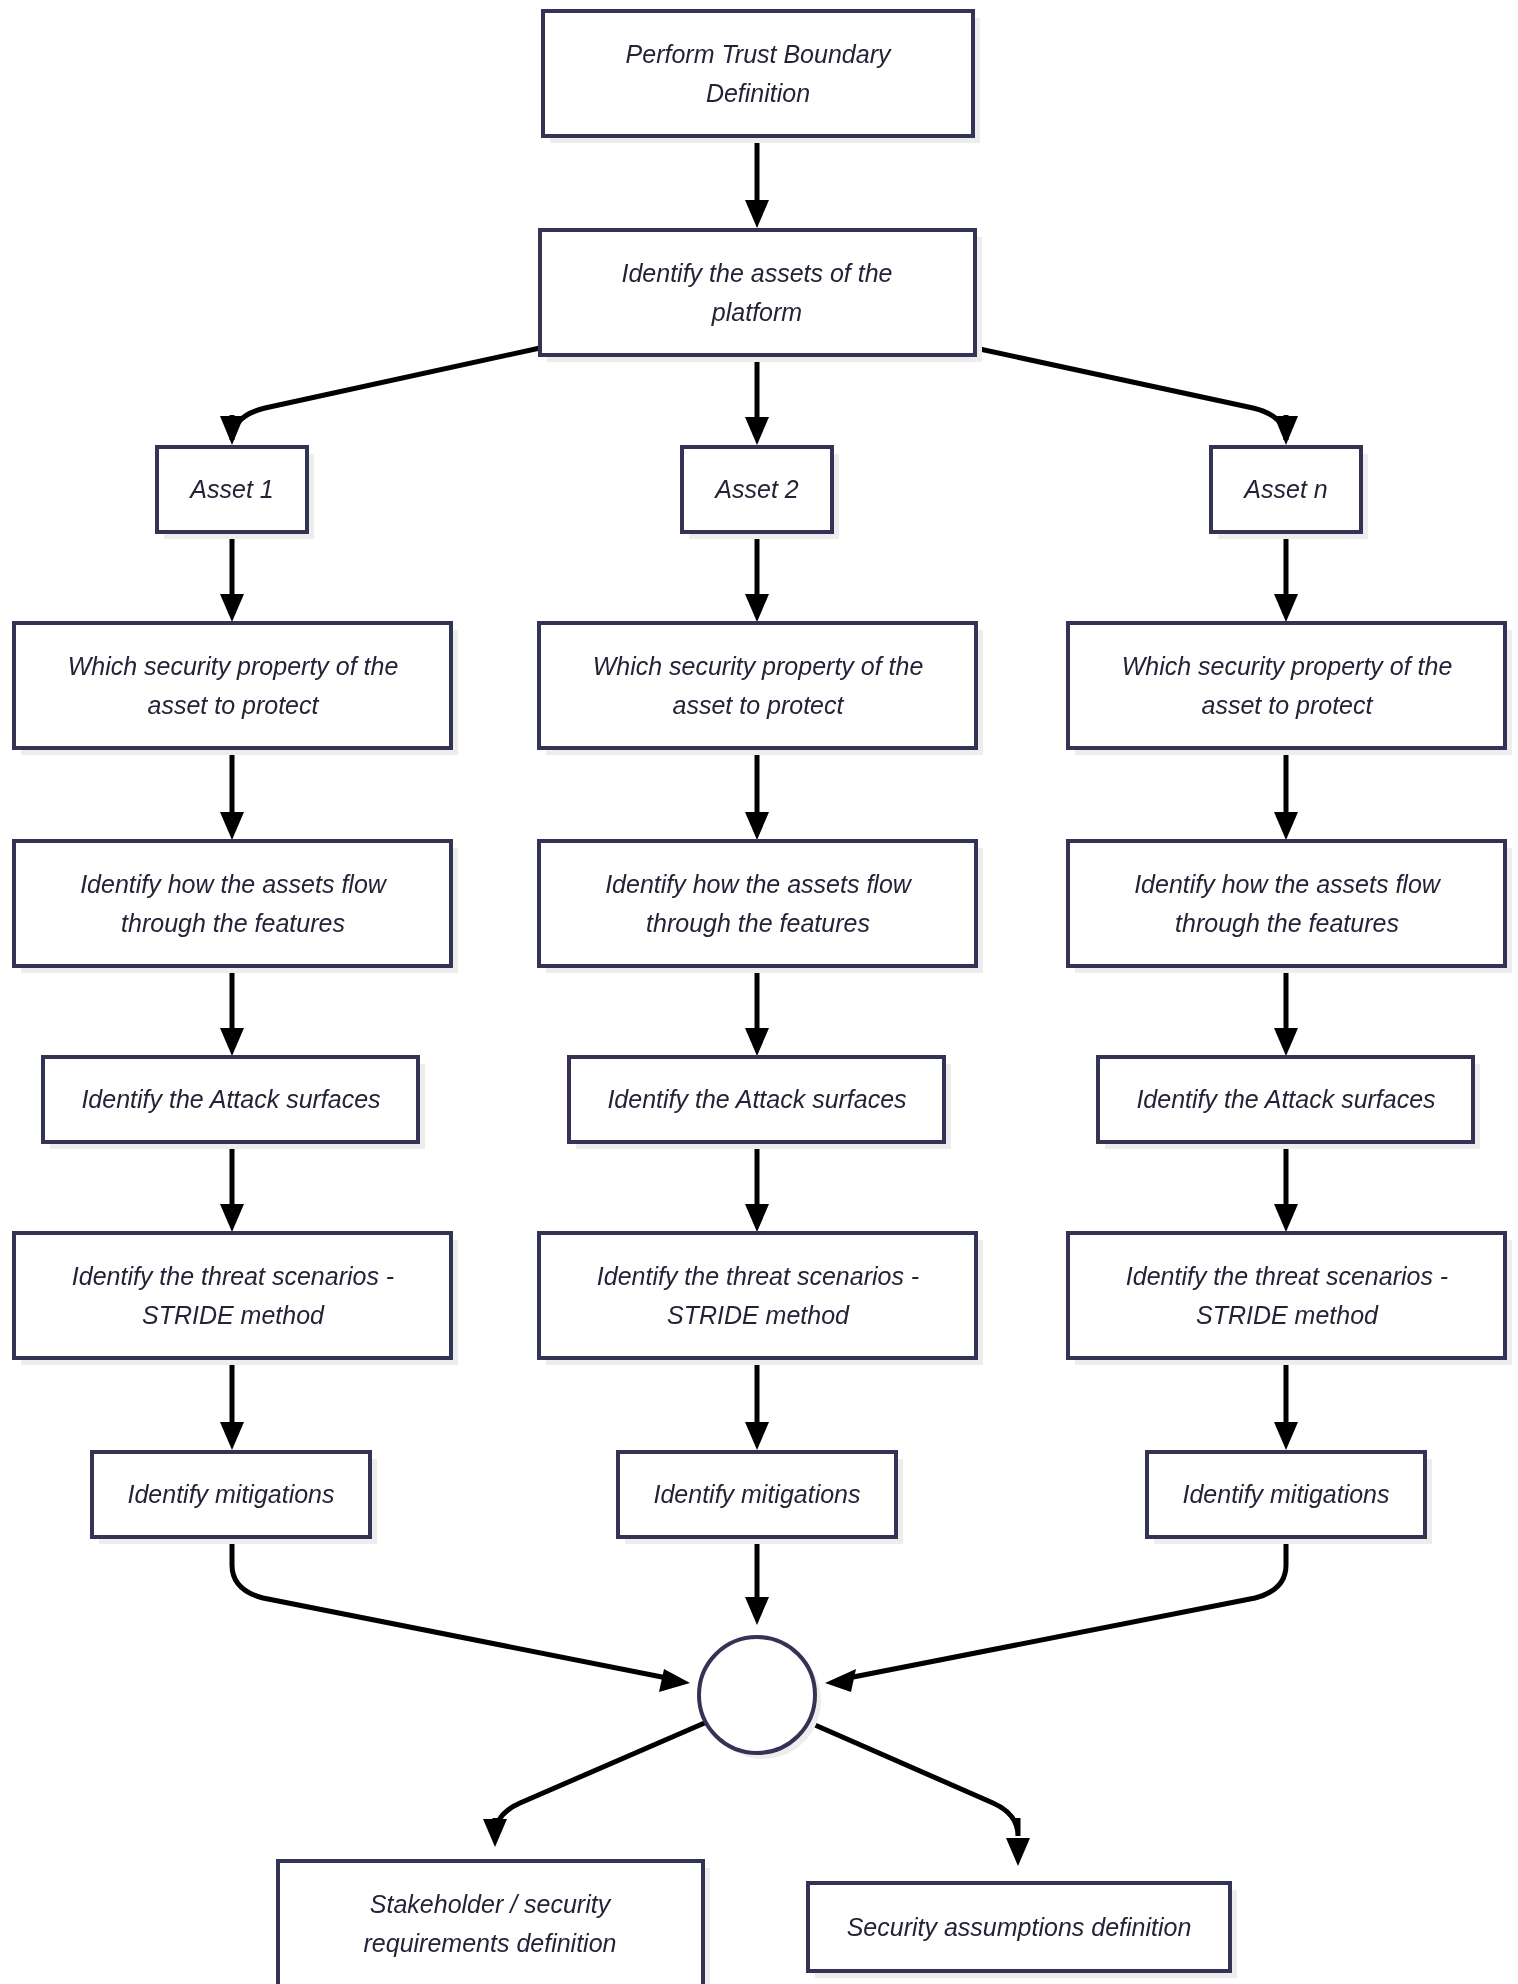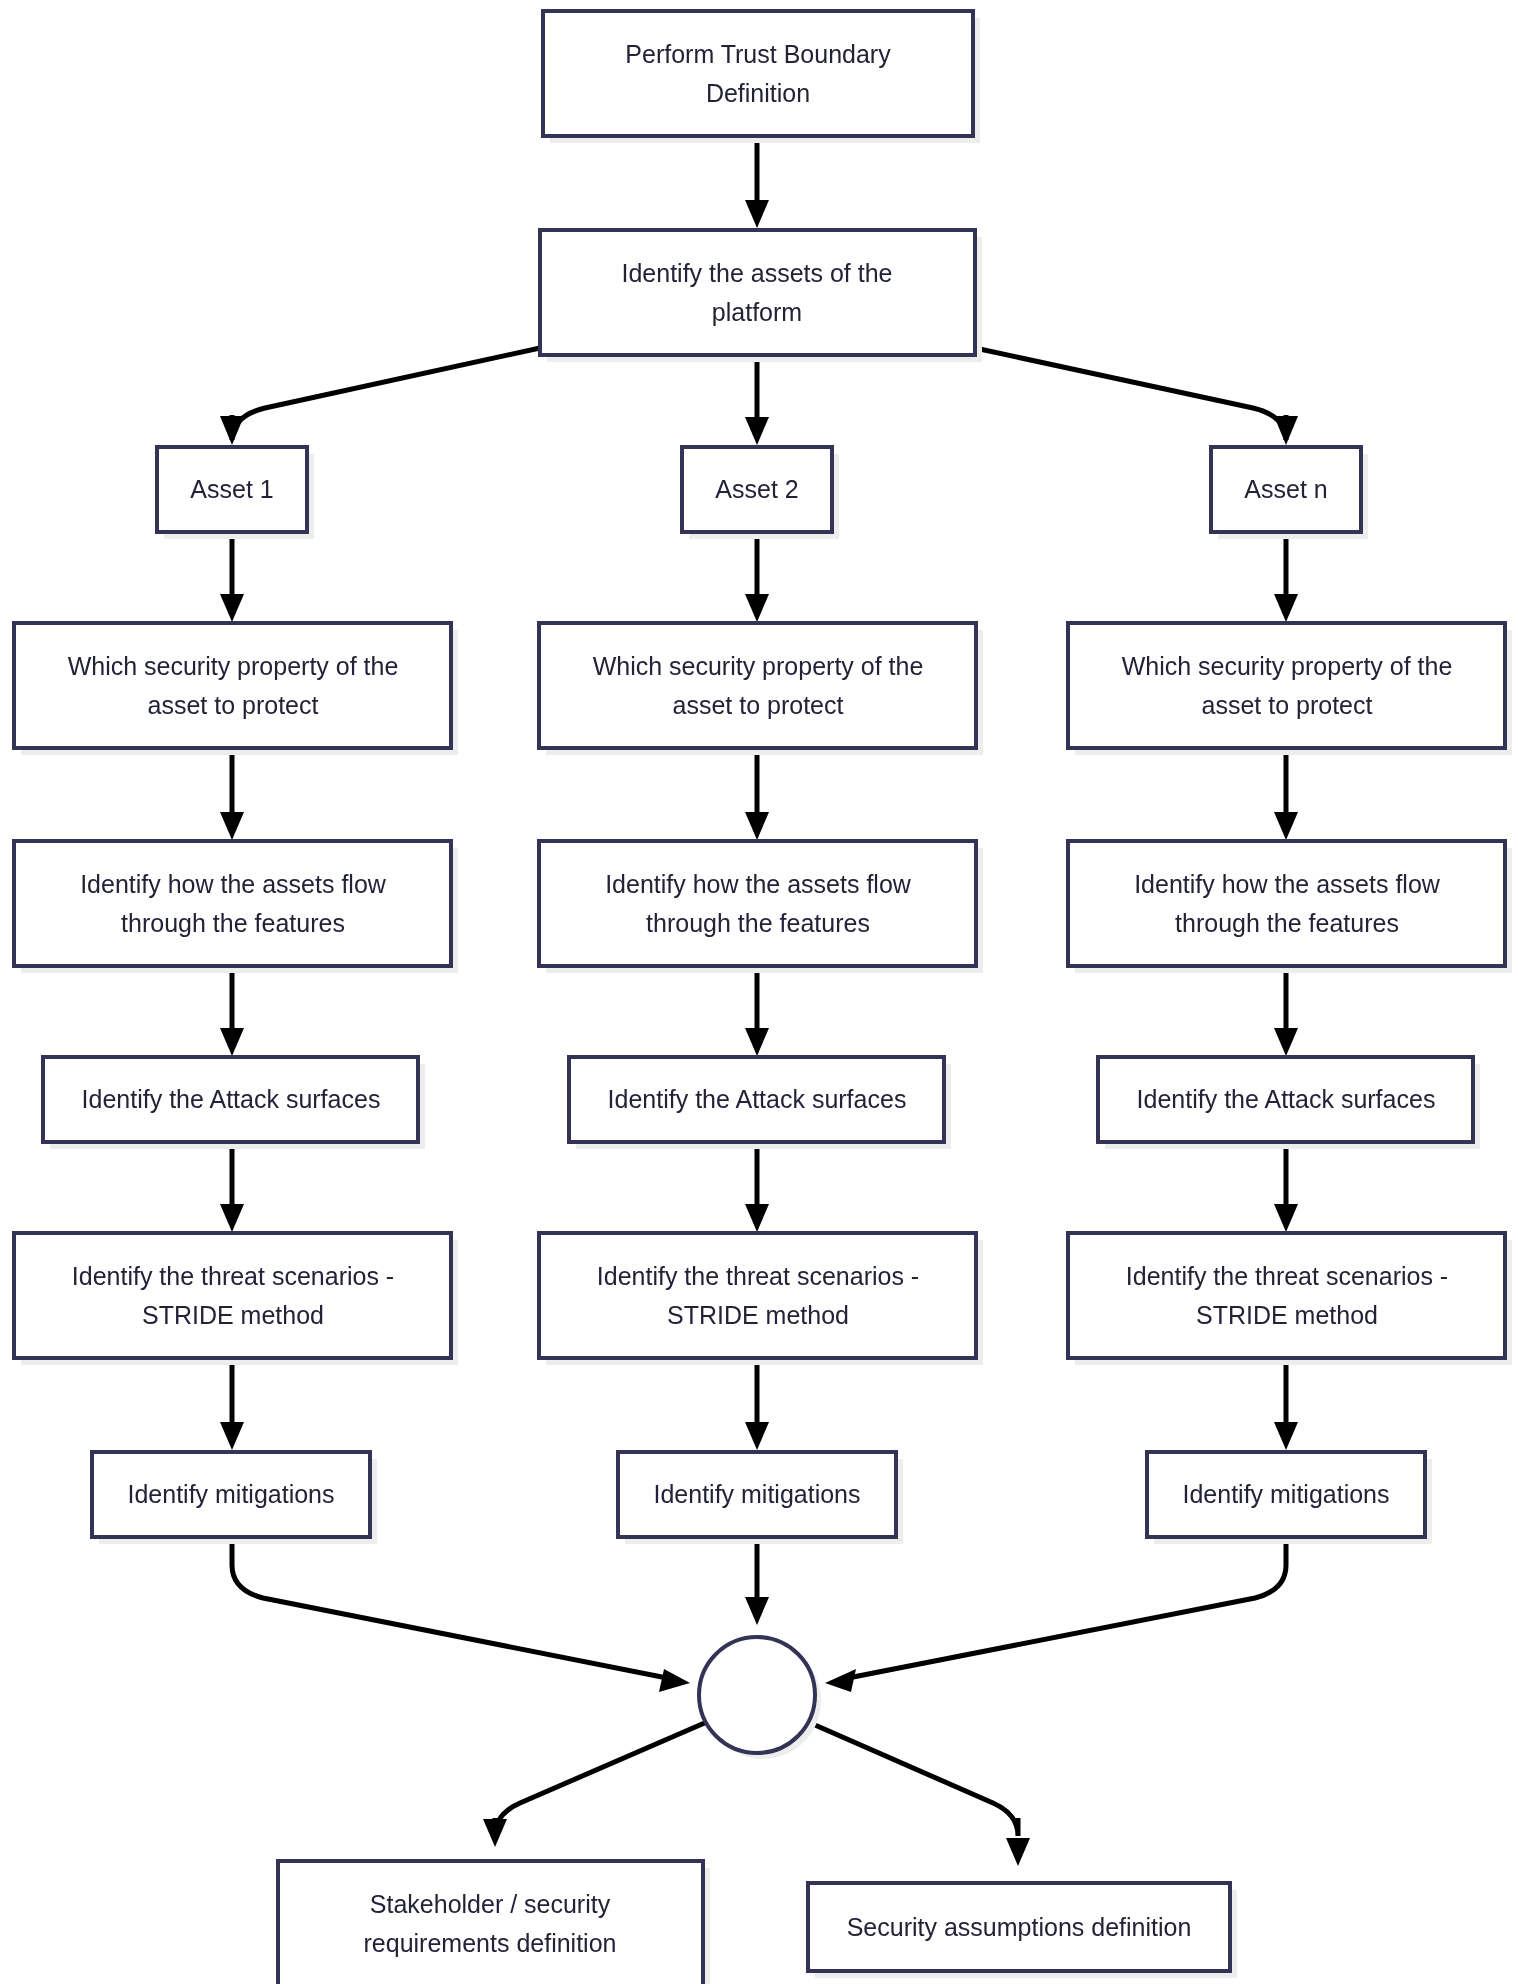--- a/index.html
+++ b/index.html
@@ -11,20 +11,21 @@
     width: 1518px;
     height: 1984px;
     font-family: "Liberation Sans", sans-serif;
     overflow: hidden;
   }
   #canvas {
     position: relative;
     width: 1518px;
     height: 1984px;
     background: #ffffff;
+    font-style: italic;
   }
   svg.diagram {
     position: absolute;
     left: 0;
     top: 0;
     width: 1518px;
     height: 1984px;
   }
   .node-rect {
     fill: #ffffff;

